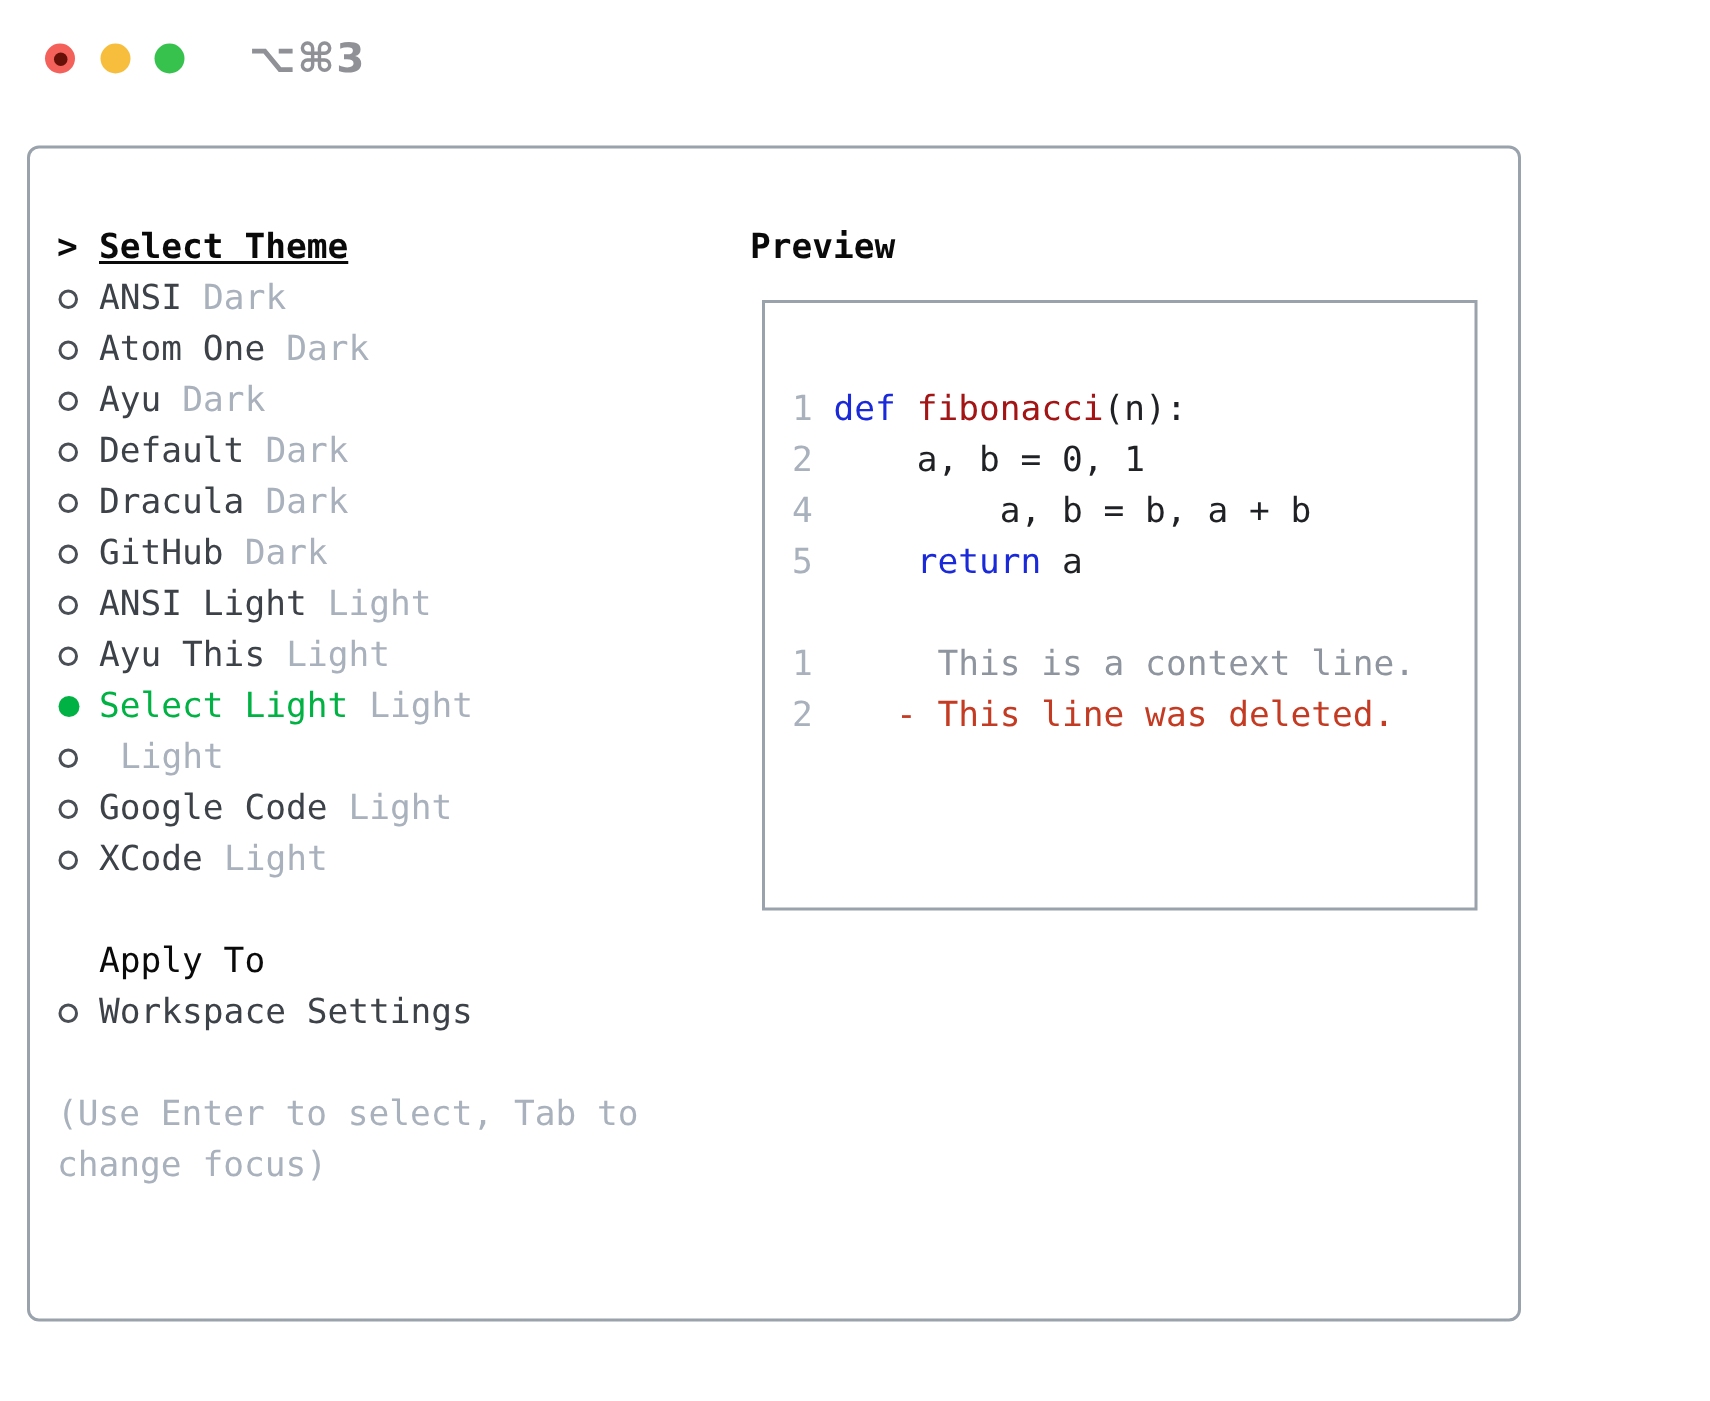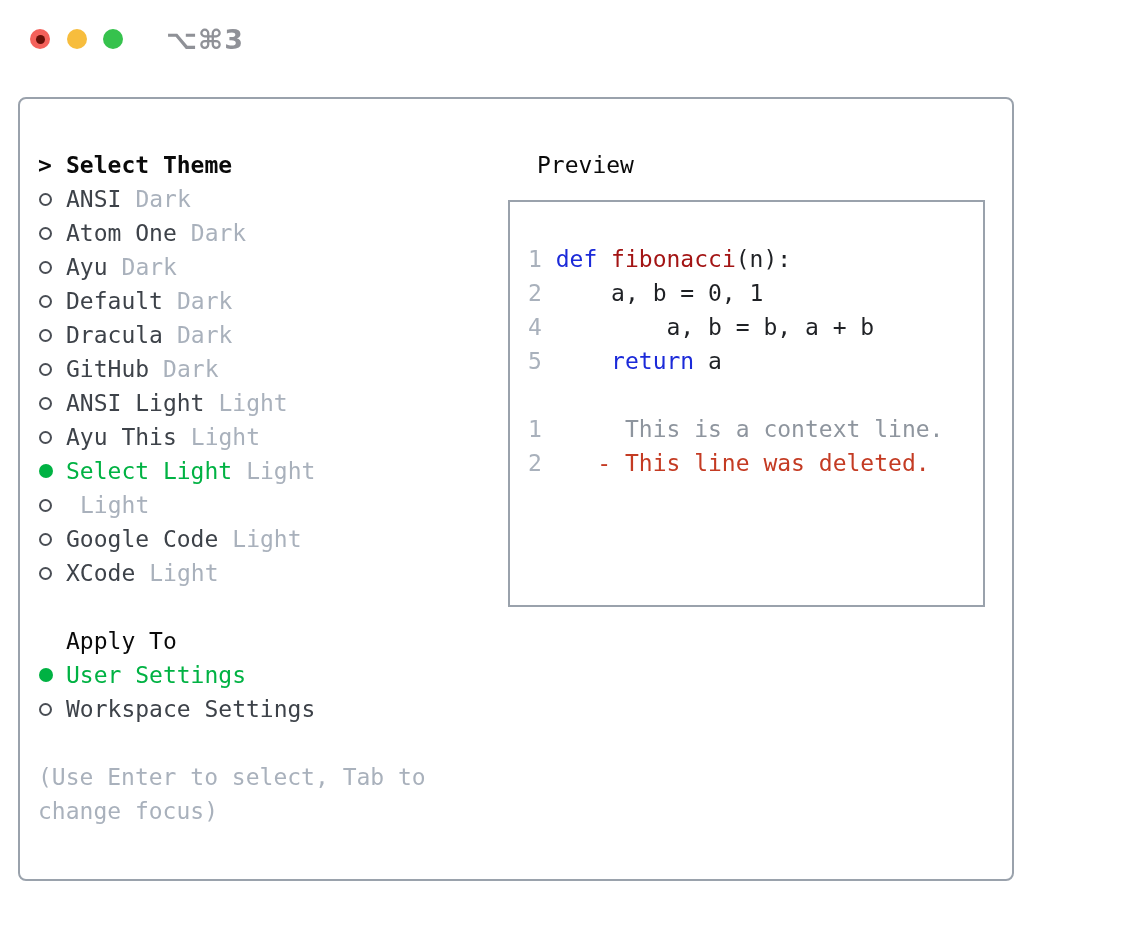--- a/index.html
+++ b/index.html
@@ -34,39 +34,39 @@
     border-radius:8px;
     box-sizing:border-box;
     background:#ffffff;
   }
   .row{height:34px;display:flex;align-items:center;white-space:pre;
        font-size:23px;line-height:34px;}
   .left-col{position:absolute;left:18px;top:49px;}
   .right-col{position:absolute;left:480px;top:49px;}
   .cell2{display:inline-flex;width:28px;align-items:center;flex:none;}
   .caret{font-weight:bold;color:var(--header);}
-  .hdr{font-weight:bold;color:var(--header);}
+  .hdr{font-weight:bold;color:var(--header);text-decoration:underline;}
   .radio{
     display:inline-block;width:13px;height:13px;border-radius:50%;
     border:2px solid var(--radio);box-sizing:border-box;margin-left:1px;
   }
   .radio.sel{border:none;background:var(--green);width:14px;height:14px;}
   .iname{color:var(--itemtext);}
   .iname.green{color:var(--green);}
   .itag{color:var(--muted);margin-left:14px;}
   .section-title{color:var(--header);}
   .help{color:var(--muted);}
   
-  .preview-title{font-weight:normal;color:var(--header);margin-left:37px;}
+  .preview-title{font-weight:bold;color:var(--header);}
   .preview-box{
     margin-left:8px;margin-top:18px;
     width:477px;height:407px;
     border:2px solid var(--border);
     box-sizing:border-box;
-    padding:6px 0 0 18px;
+    padding:20px 0 0 18px;
     overflow:hidden;
   }
   .pline{height:34px;line-height:34px;font-size:23px;white-space:pre;}
   .tok-num{color:var(--muted);}
   .tok-pl{color:var(--code);}
   .tok-kw{color:var(--kw);}
   .tok-fn{color:var(--fn);}
   .tok-ctx{color:var(--ctx);}
   .tok-del{color:var(--del);}
   .tok-add{color:var(--add);}
@@ -101,21 +101,20 @@
           <div class="row"><span class="cell2"><span class="radio sel"></span></span><span class="iname green">Select Light</span><span class="itag">Light</span></div>
           <div class="row"><span class="cell2"><span class="radio"></span></span><span class="itag">Light</span></div>
           <div class="row"><span class="cell2"><span class="radio"></span></span><span class="iname">Google Code</span><span class="itag">Light</span></div>
           <div class="row"><span class="cell2"><span class="radio"></span></span><span class="iname">XCode</span><span class="itag">Light</span></div>
         </div>
       <div class="row"></div>
       <div class="row">
         <span class="cell2"></span><span class="section-title">Apply To</span>
       </div>
       <div id="apply-list">
-          <div class="row"><span class="cell2"><span class="radio sel"></span></span><span class="iname green">User Settings</span></div>
           <div class="row"><span class="cell2"><span class="radio"></span></span><span class="iname">Workspace Settings</span></div>
         </div>
       <div class="row"></div>
       <div class="row help">(Use Enter to select, Tab to</div>
       <div class="row help">change focus)</div>
     </div>
 
     <div class="right-col">
       <div class="row preview-title">Preview</div>
       <div class="preview-box" id="preview-box">

